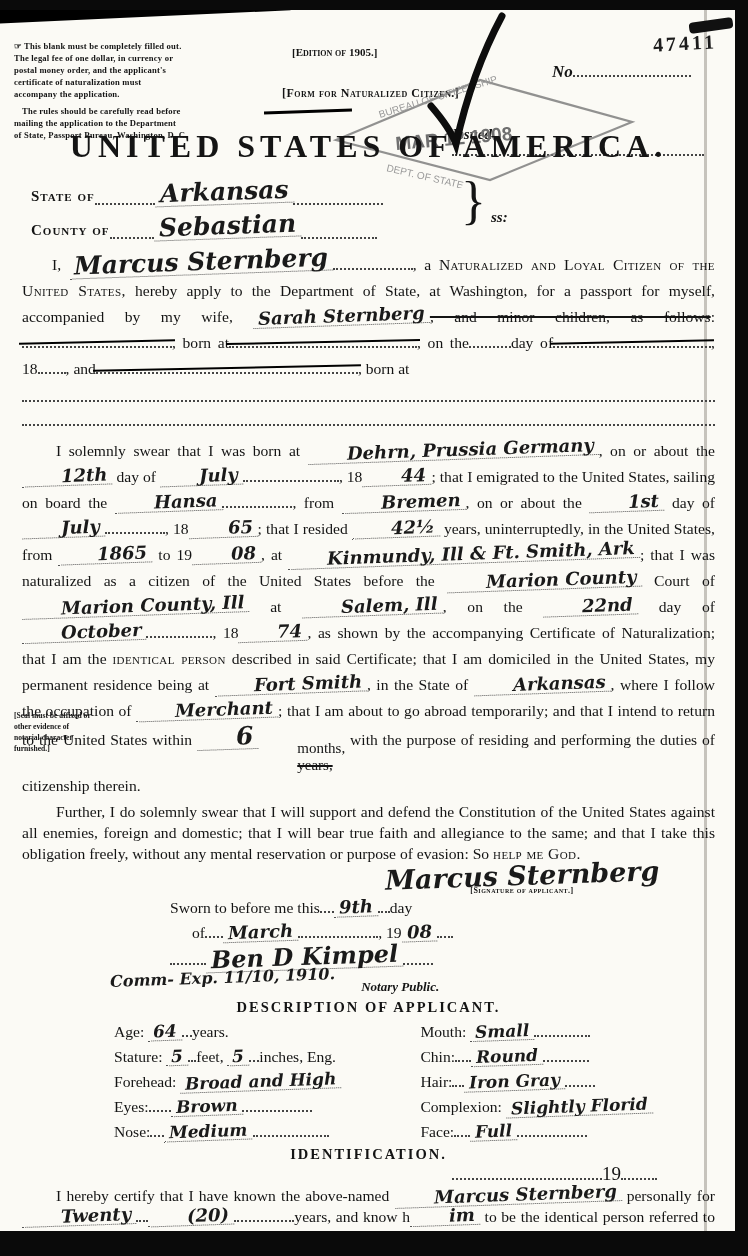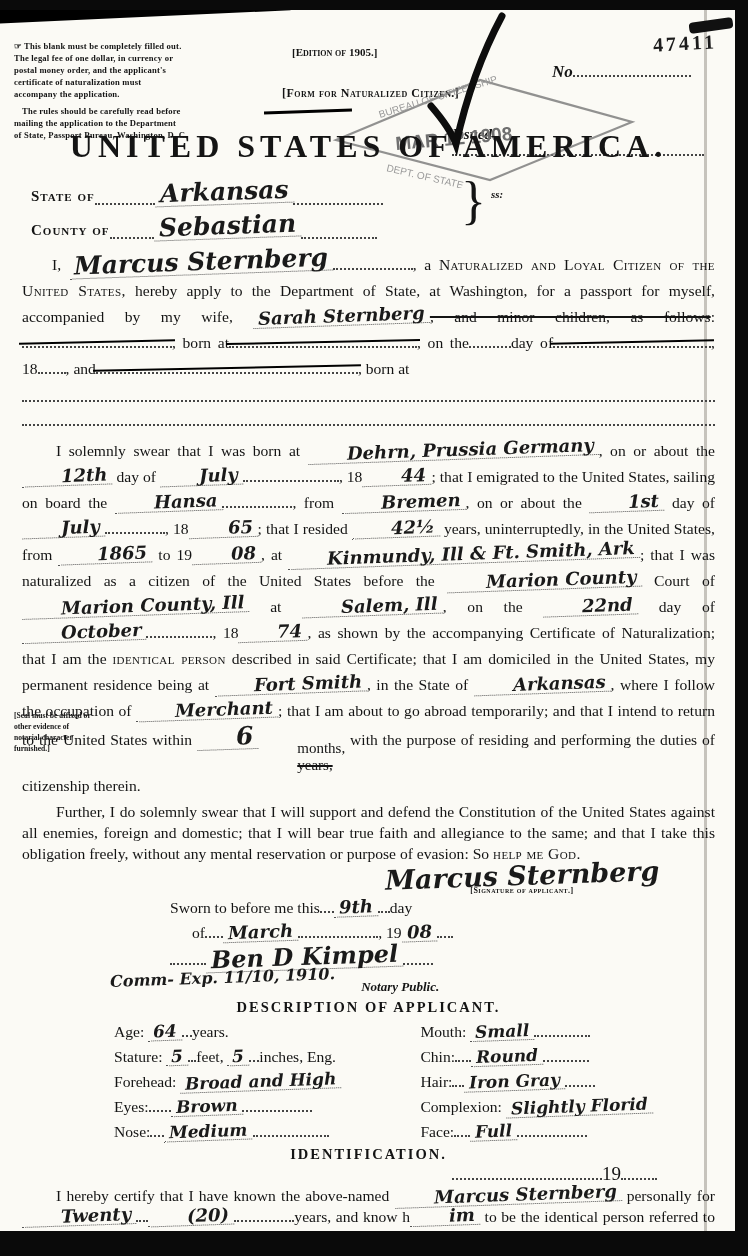--- a/index.html
+++ b/index.html
@@ -29,21 +29,21 @@
   .check-wrap { position:absolute; left:398px; top:0; width:130px; height:150px; }
 
   
   .flow { position:absolute; top:118px; left:0; right:0; padding:0 20px 0 22px; }
   .title { text-align:center; font-size:32px; letter-spacing:5px; font-weight:600; margin-bottom:6px; white-space:nowrap; }
 
   .venue { position:relative; margin-left:9px; margin-bottom:4px; height:74px; }
   .venue-row { height:34px; display:flex; align-items:flex-end; width:440px; }
   .venue-label { font-variant:small-caps; font-weight:700; font-size:15px; letter-spacing:1px; white-space:nowrap; }
   .brace { position:absolute; left:430px; top:0px; font-size:52px; font-weight:400; }
-  .ss { position:absolute; left:460px; top:17px; font-style:italic; font-weight:700; font-size:11px; }
+  .ss { position:absolute; left:460px; top:38px; font-style:italic; font-weight:700; font-size:15px; }
 
   .para { font-size:15.6px; line-height:26px; text-align:justify; }
   .ind { text-indent:34px; }
   .sc { font-variant:small-caps; letter-spacing:.4px; }
   .hw { font-family:"DejaVu Serif", serif; font-style:italic; font-weight:700;
         display:inline-block; transform:rotate(-2deg); font-size:18px; line-height:1;
         white-space:nowrap; color:#1a1a1a; }
   .hw-big { font-size:25px; }
   .entry { border-bottom:1.6px dotted #555; padding:0 5px; }
   .dots { display:inline-block; border-bottom:2px dotted #444; height:12px; vertical-align:baseline; }

